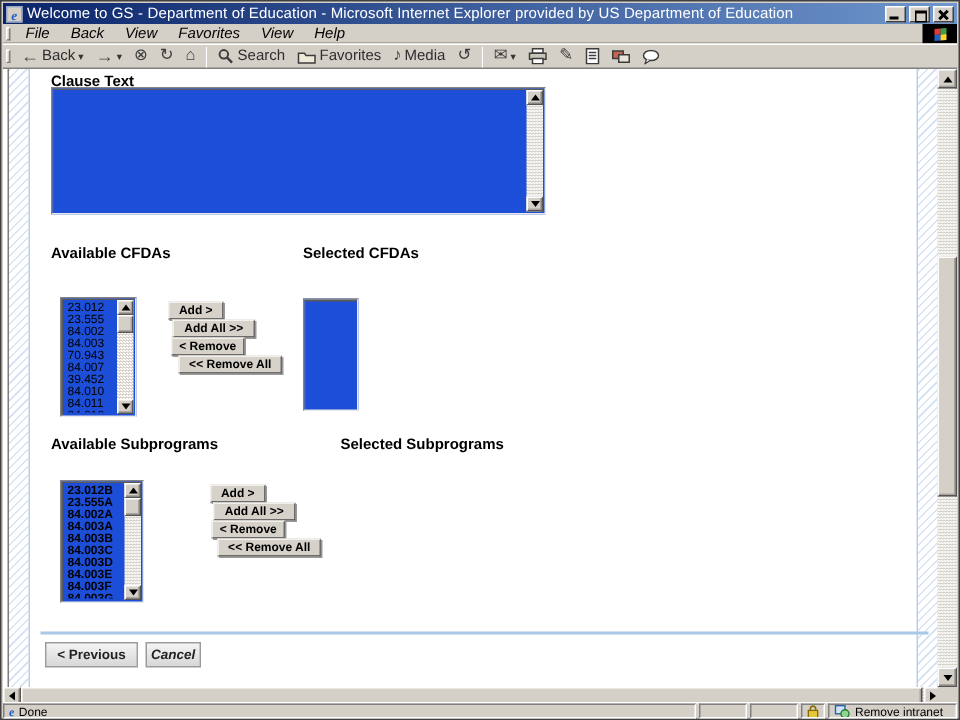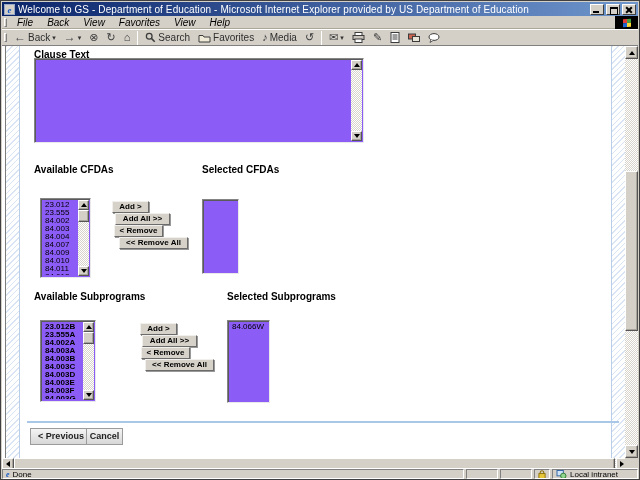--- a/index.html
+++ b/index.html
@@ -45,21 +45,21 @@
 
   
   .content { position:absolute; left:1px; top:45px; width:626px; height:412px; background:#fff; overflow:hidden; }
   .page-left-edge { position:absolute; left:3px; top:0; width:1px; height:100%; background:#7c7c7c; }
   .band { position:absolute; top:0; height:100%;
     background:repeating-linear-gradient(135deg, rgba(170,196,230,.45) 0 1px, rgba(255,255,255,0) 1px 4px); }
   .band-left { left:4px; width:14px; border-right:1px solid #b9cfe9; }
   .band-right { right:2px; width:15px; border-left:1px solid #b9cfe9; }
   .flabel { position:absolute; font-size:10px; font-weight:bold; color:#000; white-space:nowrap; }
 
-  .sunken { position:absolute; background:#8b5cf6; border:1px solid; border-color:#848484 #e9e9e9 #e9e9e9 #848484;
+  .sunken { position:absolute; background:#1d4ed8; border:1px solid; border-color:#848484 #e9e9e9 #e9e9e9 #848484;
     box-shadow:inset 1px 1px 0 #5a5a5a; }
   .lb-items { position:absolute; left:2px; top:2px; right:12px; bottom:2px; overflow:hidden; }
   .lb-items.noscroll { right:2px; }
   .lb-item { height:8px; line-height:8px; font-size:8px; padding-left:2px; white-space:nowrap; color:#000; }
 
   
   .sb-v { position:absolute; top:1px; right:1px; bottom:1px; width:11px;
     background:repeating-conic-gradient(#ffffff 0% 25%, #d8d4cc 0% 50%) 0 0 / 2px 2px; }
   .sb-btn { position:absolute; left:0; width:11px; height:10px; background:#d4d0c8; border:1px solid;
     border-color:#fff #555 #555 #fff; box-shadow:inset -1px -1px 0 #a8a49c; }
@@ -236,23 +236,23 @@
 
     <div class="flabel" style="left:32px; top:118px;">Available CFDAs</div>
     <div class="flabel" style="left:200px; top:118px;">Selected CFDAs</div>
 
     <div class="sunken" style="left:38px; top:152px; width:51px; height:80px;">
       <div class="lb-items">
           <div class="lb-item">23.012</div>
           <div class="lb-item">23.555</div>
           <div class="lb-item">84.002</div>
           <div class="lb-item">84.003</div>
-          <div class="lb-item">84.004</div>
+          <div class="lb-item">70.943</div>
           <div class="lb-item">84.007</div>
-          <div class="lb-item">84.009</div>
+          <div class="lb-item">39.452</div>
           <div class="lb-item">84.010</div>
           <div class="lb-item">84.011</div>
           <div class="lb-item">84.012</div>
         </div>
       <span class="sb-v">
         <span class="sb-btn" style="top:0;">
             <span class="tri tri-up"></span>
           </span>
         <span class="sb-thumb" style="top:10px; height:12px;"></span>
         <span class="sb-btn" style="bottom:0;">
@@ -295,29 +295,24 @@
             <span class="tri tri-dn"></span>
           </span>
       </span>
     </div>
 
     <div class="xfer" style="left:138px; top:277px; width:37px;">Add &gt;</div>
     <div class="xfer" style="left:140px; top:289px; width:55px;">Add All &gt;&gt;</div>
     <div class="xfer" style="left:139px; top:301px; width:49px;">&lt; Remove</div>
     <div class="xfer" style="left:143px; top:313px; width:69px;">&lt;&lt; Remove All</div>
 
-    <div class="sunken" style="left:225px; top:274px; width:43px; height:83px;">
-      <div class="lb-items noscroll">
-          <div class="lb-item">84.066W</div>
-        </div>
-    </div>
 
     <div class="blue-line"></div>
     <div class="nav-btn" style="left:28px; width:62px;">&lt; Previous</div>
-    <div class="nav-btn" style="left:84px; width:37px;">Cancel</div>
+    <div class="nav-btn" style="left:95px; width:37px;font-style:italic;">Cancel</div>
     <div class="nav-btn nav-continue" style="left:158px; width:60px;margin-top:39px;">Continue &gt;</div>
   </div>
 
   <div class="vscroll">
     <span class="sb-btn" style="top:0; height:13px;">
         <span class="tri tri-up"></span>
       </span>
     <span class="sb-thumb" style="top:125px; height:160px;"></span>
     <span class="sb-btn" style="bottom:0; height:13px;">
         <span class="tri tri-dn"></span>
@@ -346,17 +341,17 @@
       <svg width="8" height="9" viewBox="0 0 9 10">
           <rect x="1" y="4" width="7" height="5.5" fill="#e7c73a" stroke="#8a6d00"></rect>
           <path d="M2.5 4 V2.8 a2 2 0 0 1 4 0 V4" fill="none" stroke="#8a6d00" stroke-width="1.2"></path>
         </svg>
     </span>
     <span class="pane pane-zone">
       <svg width="11" height="9" viewBox="0 0 11 10">
           <rect x="0.5" y="0.5" width="7" height="6" fill="#cfe4f7" stroke="#2b5fa3"></rect>
           <circle cx="7.5" cy="6.5" r="3" fill="#8fd48f" stroke="#2b7a2b"></circle>
         </svg>
-      <span>Local intranet</span>
+      <span>Remove intranet</span>
     </span>
   </div>
 
 </div>
 
 </body></html>

